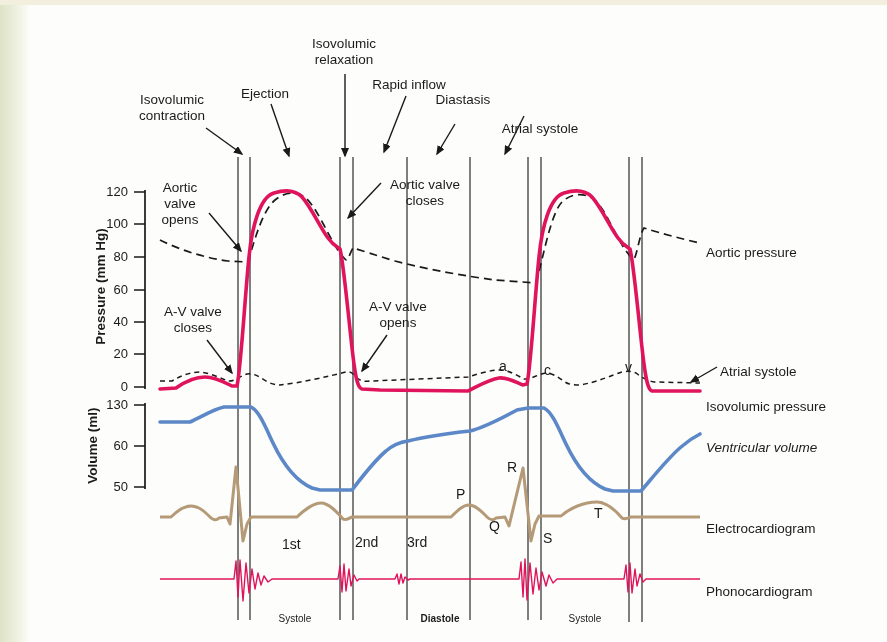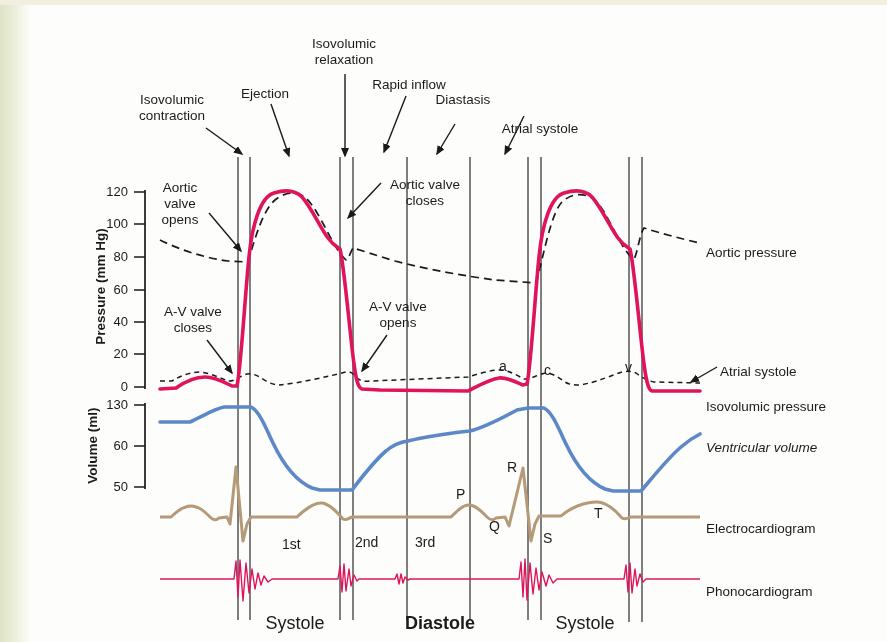--- a/index.html
+++ b/index.html
@@ -12,21 +12,21 @@
   .edge-left{position:absolute;left:0;top:0;width:30px;height:642px;
     background:linear-gradient(to right,#dde3c6,#eef0df 55%,#fdfdfb);}
   .edge-top{position:absolute;left:0;top:0;width:887px;height:5px;background:#f2efdf;}
   svg{position:absolute;left:0;top:0;}
   .lbl{position:absolute;font-size:13.5px;line-height:16px;text-align:center;white-space:pre-line;}
   .lbl-left{text-align:left;white-space:nowrap;margin-top:11px;}
   .letter{position:absolute;font-size:14px;line-height:14px;}
   .axis-title{position:absolute;font-weight:bold;font-size:13.5px;text-align:center;
     transform:rotate(-90deg);transform-origin:center;white-space:nowrap;}
   .tick{position:absolute;width:30px;text-align:right;font-size:13px;line-height:15px;}
-  .phase{position:absolute;font-size:18px;text-align:center;}
+  .phase{position:absolute;font-size:10px;text-align:center;}
 </style>
 </head>
 <body>
 
 <div class="edge-left"></div>
 <div class="edge-top"></div>
 
 <svg width="887" height="642" viewBox="0 0 887 642">
   <defs>
     <marker id="ah" markerUnits="userSpaceOnUse" markerWidth="10" markerHeight="9" refX="8" refY="4" orient="auto">
@@ -104,17 +104,17 @@
 <div class="letter" style="left:625px;top:360px;">v</div>
 
 <div class="letter" style="left:456px;top:487px;">P</div>
 <div class="letter" style="left:489px;top:519px;">Q</div>
 <div class="letter" style="left:507px;top:460px;">R</div>
 <div class="letter" style="left:543px;top:531px;">S</div>
 <div class="letter" style="left:594px;top:506px;">T</div>
 
 <div class="letter" style="left:258px;top:537px;margin-left:24px;">1st</div>
 <div class="letter" style="left:355px;top:535px;">2nd</div>
-<div class="letter" style="left:407px;top:535px;margin-left:8px;">3rd</div>
+<div class="letter" style="left:407px;top:535px;">3rd</div>
 
 <div class="phase" style="left:255px;top:613px;width:80px;">Systole</div>
 <div class="phase" style="left:395px;top:613px;width:90px;font-weight:bold;">Diastole</div>
 <div class="phase" style="left:545px;top:613px;width:80px;">Systole</div>
 
 </body></html>

